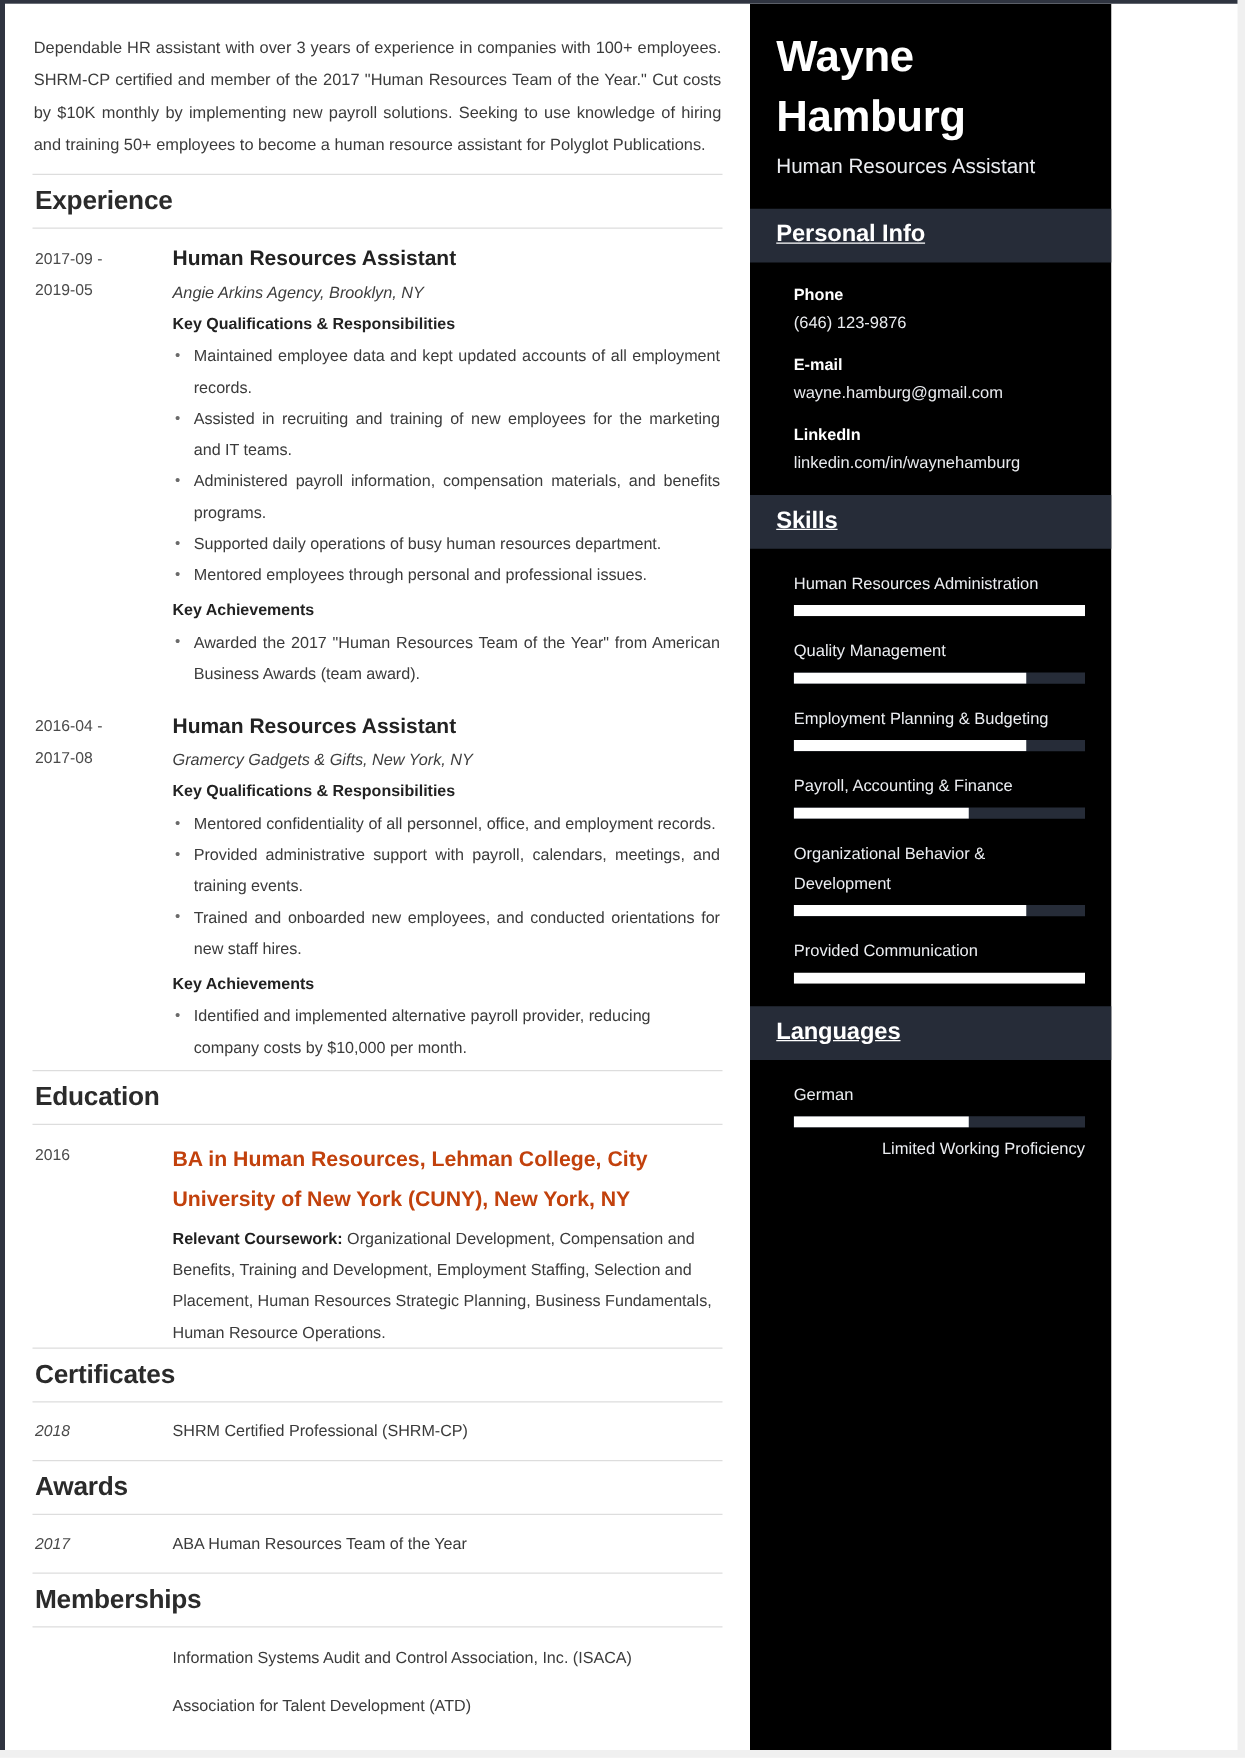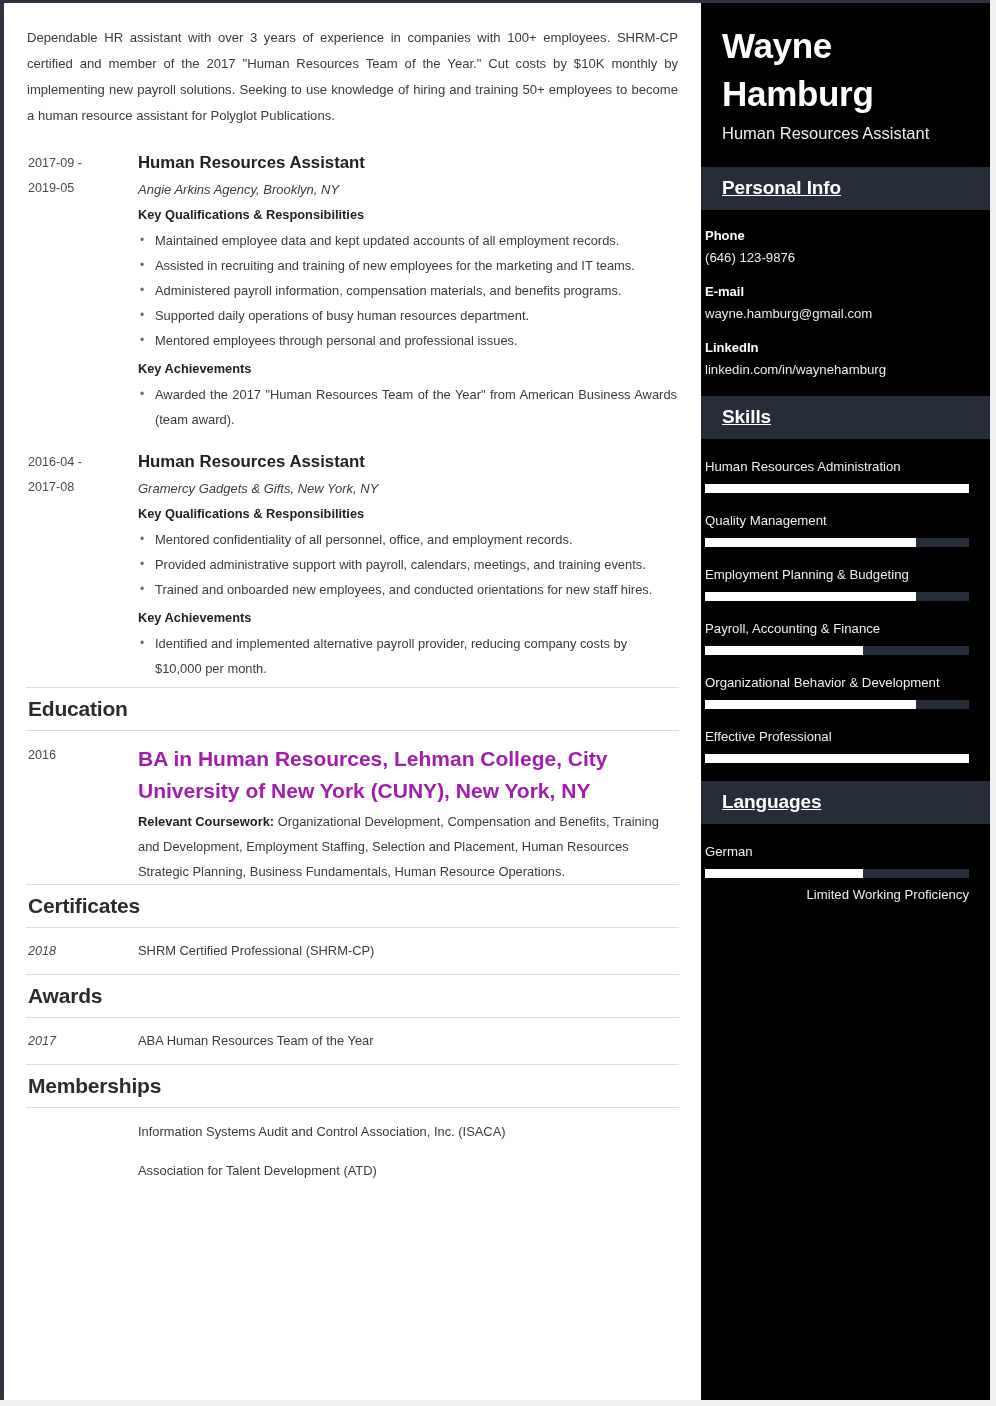--- a/index.html
+++ b/index.html
@@ -19,21 +19,21 @@
     width: 990px; height: 1400px;
     background: #ffffff;
     border-left: 4px solid #2f3440;
     border-top: 3px solid #2f3440;
     display: flex;
     overflow: hidden;
   }
 
   
   .main-col {
-    width: 697px;
+    width: 596px;
     background: #ffffff;
     padding: 22px 22px 0 22px;
     position: relative;
   }
 
   .summary {
     font-size: 13.1px;
     line-height: 26px;
     color: #3b3b3b;
     text-align: justify;
@@ -110,23 +110,23 @@
   ul.bullets li::before {
     content: "\2022";
     position: absolute;
     left: 2px; top: 0;
     color: #6a6a6a;
     font-size: 12px;
   }
   ul.bullets li:last-child { text-align: left; }
 
   .edu-title {
-    font-size: 21px;
-    font-weight: bold;
-    color: #a21caf;
+    font-size: 17px;
+    font-weight: bold;
+    color: #c2410c;
     line-height: 32px;
     margin: 0 0 2px 0;
   }
   .edu-course {
     font-size: 12.9px;
     line-height: 25px;
     color: #3b3b3b;
     margin: 0;
   }
   .edu-course b { color: #1f1f1f; }
@@ -186,21 +186,21 @@
   .side-head {
     background: #262c38;
     font-size: 19px;
     font-weight: bold;
     color: #ffffff;
     padding: 10px 0 11px 21px;
     letter-spacing: -0.1px;
     text-decoration: underline;
   }
   .side-body {
-    padding: 16px 21px 14px 4px;
+    padding: 16px 21px 14px 35px;
   }
   .info-block { margin-bottom: 14px; }
   .info-block:last-child { margin-bottom: 2px; }
   .info-label {
     font-size: 13px;
     font-weight: bold;
     color: #ffffff;
     line-height: 20px;
     margin-bottom: 2px;
   }
@@ -247,20 +247,21 @@
 </head>
 <body>
 
 <div class="page">
 
   <div class="main-col">
 
     <p class="summary">Dependable HR assistant with over 3 years of experience in companies with 100+ employees. SHRM-CP certified and member of the 2017 "Human Resources Team of the Year." Cut costs by $10K monthly by implementing new payroll solutions. Seeking to use knowledge of hiring and training 50+ employees to become a human resource assistant for Polyglot Publications.</p>
 
     <div class="section">
+      <div class="sec-head">Experience</div>
 
       <div class="entry">
         <div class="entry-date">
           <div>2017-09 -</div>
           <div>2019-05</div>
         </div>
         <div class="entry-body">
           <div class="job-title">Human Resources Assistant</div>
           <div class="job-meta">Angie Arkins Agency, Brooklyn, NY</div>
           <div class="sub-head">Key Qualifications &amp; Responsibilities</div>
@@ -394,21 +395,21 @@
             <div class="bar-fill" style="width: 60%;"></div>
           </div>
       </div>
       <div class="skill">
         <div class="skill-name">Organizational Behavior &amp; Development</div>
         <div class="bar-track">
             <div class="bar-fill" style="width: 80%;"></div>
           </div>
       </div>
       <div class="skill">
-        <div class="skill-name">Effective Professional</div>
+        <div class="skill-name">Provided Communication</div>
         <div class="bar-track">
             <div class="bar-fill" style="width: 100%;"></div>
           </div>
       </div>
     </div>
 
     <div class="side-head">Languages</div>
     <div class="side-body">
       <div class="lang">
         <div class="lang-name">German</div>

